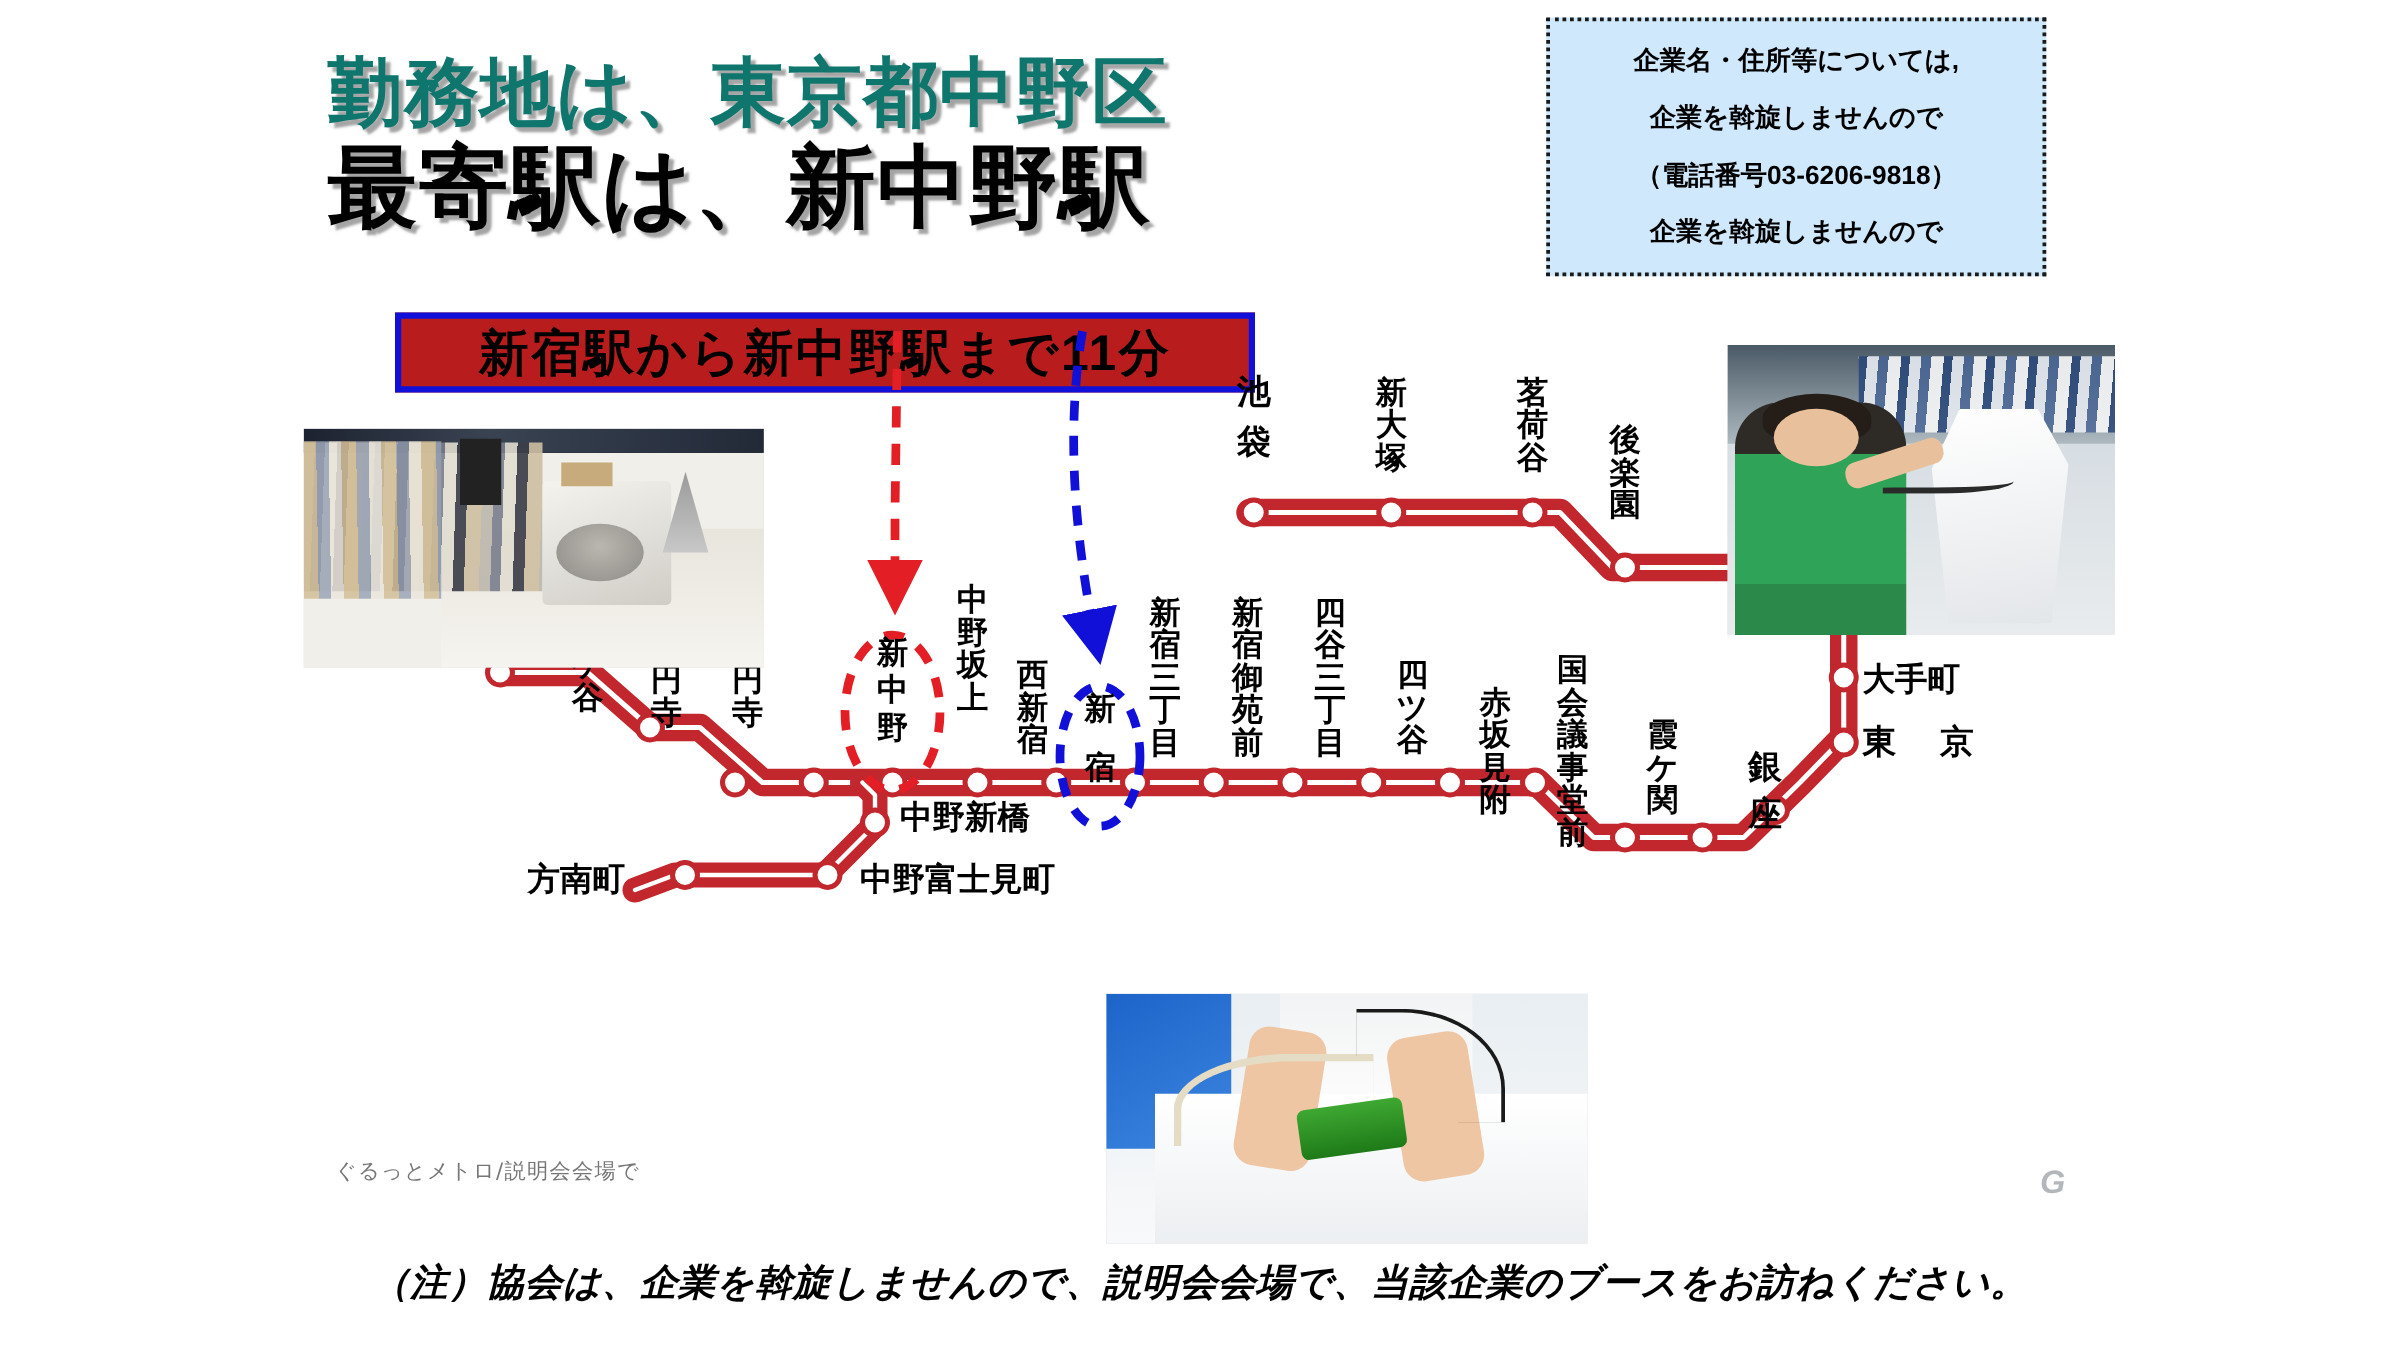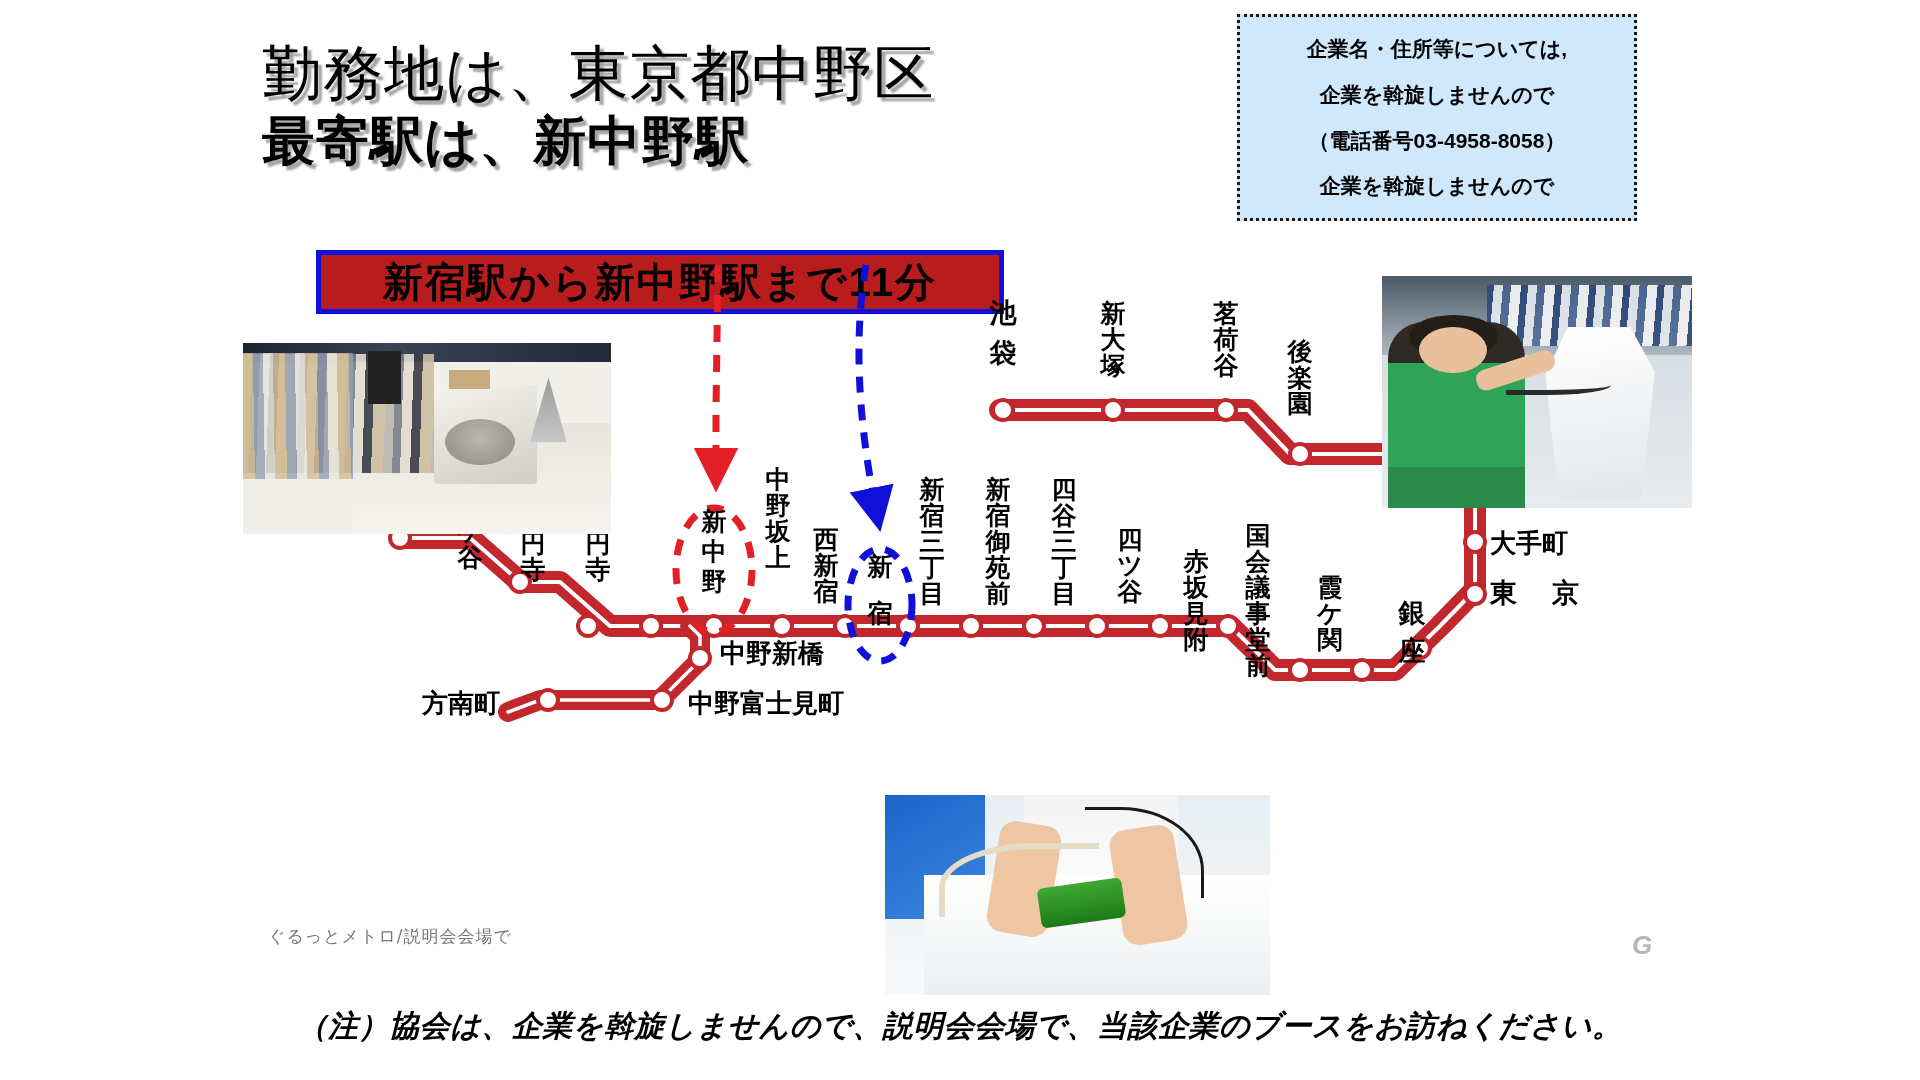--- a/index.html
+++ b/index.html
@@ -9,27 +9,27 @@
     background:#ffffff;
     font-family:"Liberation Sans","DejaVu Sans",sans-serif;
     overflow:hidden;
     position:relative;
   }
   .page{position:relative;width:1920px;height:1080px;}
 
   
   .heading-block{position:absolute;left:262px;top:42px;}
   .h-red{
-    font-size:60px;font-weight:normal;color:#000000;
+    font-size:60px;font-weight:bold;color:#0f766e;
     letter-spacing:1px;line-height:1.05;
     text-shadow:4px 4px 2px rgba(90,90,90,.55);
     white-space:nowrap;
   }
   .h-black{
-    font-size:53px;font-weight:bold;color:#000000;
+    font-size:72px;font-weight:bold;color:#000000;
     letter-spacing:1px;line-height:1.05;margin-top:8px;
     text-shadow:4px 4px 2px rgba(90,90,90,.55);
     white-space:nowrap;
   }
 
   
   .time-callout{
     position:absolute;left:316px;top:250px;
     width:688px;height:64px;
     border:5px solid #1010D8;background:#b91c1c;
@@ -164,21 +164,21 @@
     <div class="h-black">最寄駅は、新中野駅</div>
   </div>
 
   <div class="time-callout">
     <span>新宿駅から新中野駅まで11分</span>
   </div>
 
   <div class="contact-box">
     <div class="line">企業名・住所等については,</div>
     <div class="line">企業を斡旋しませんので</div>
-    <div class="line">（電話番号03-4958-8058）</div>
+    <div class="line">（電話番号03-6206-9818）</div>
     <div class="line">企業を斡旋しませんので</div>
   </div>
 
   <div class="map">
     <svg width="1920" height="780" viewBox="0 0 1920 780" xmlns="http://www.w3.org/2000/svg">
       <defs>
         <marker id="arrowRed" markerWidth="7" markerHeight="7" refX="3.2" refY="3.2" orient="auto">
           <path d="M0,0 L6.4,3.2 L0,6.4 z" fill="#E31E24"></path>
         </marker>
         <marker id="arrowBlue" markerWidth="7" markerHeight="7" refX="3.2" refY="3.2" orient="auto">

